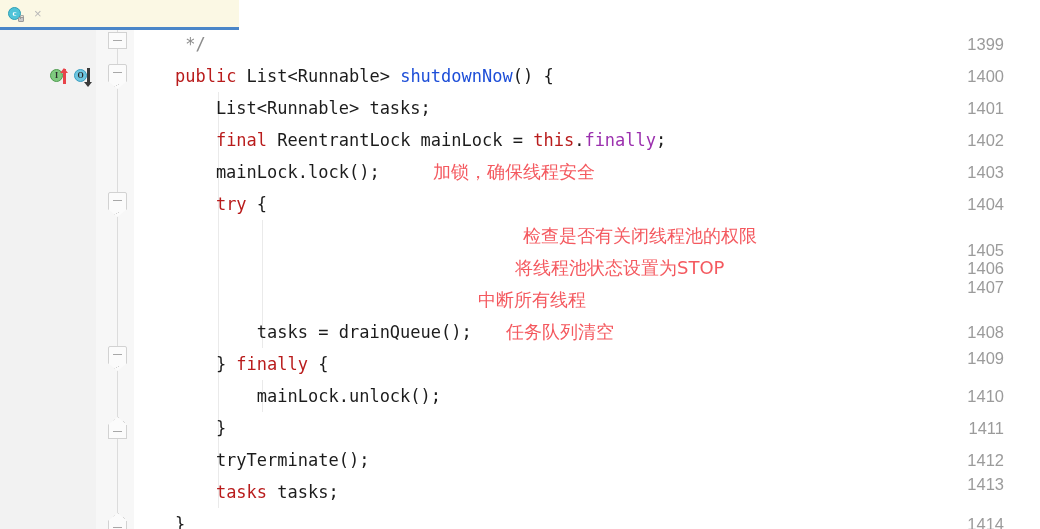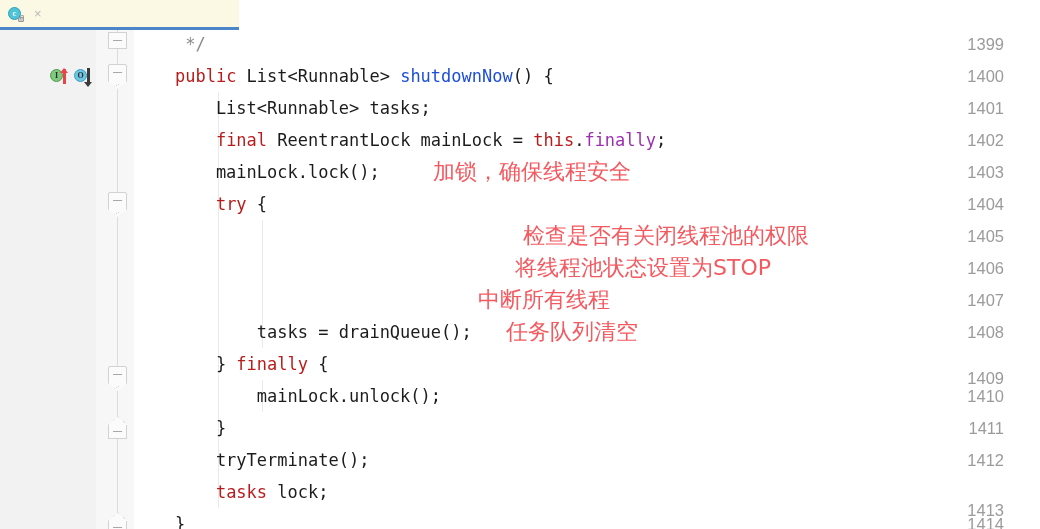--- a/index.html
+++ b/index.html
@@ -157,21 +157,21 @@
     color:#1c1c1c;
   }
   .kw{color:#b91c1c;}
   .mth{color:#1d4ed8;}
   .fld{color:#9b2fae;}
   .stat{color:#8a2fb8;font-style:italic;}
   .cmt{color:#8c8c8c;}
   .note{
     color:#f4595f;
     font-family:"DejaVu Sans","Liberation Sans",sans-serif;
-    font-size:22px;
+    font-size:18px;
   }
   .indent{
     position:absolute;top:0;width:1px;height:32px;background:#eaeaea;
   }
 </style>
 </head>
 <body>
 
 <div class="ide">
 
@@ -248,21 +248,21 @@
           <div class="row" style="top: 382px;">
             <span class="indent" style="left: 84px;"></span>
             <div class="code"><span>        }</span></div>
           </div>
           <div class="row" style="top: 414px;">
             <span class="indent" style="left: 84px;"></span>
             <div class="code"><span>        tryTerminate();</span></div>
           </div>
           <div class="row" style="top: 446px;">
             <span class="indent" style="left: 84px;"></span>
-            <div class="code"><span>        </span><span class="kw">tasks</span><span> lock;</span></div>
+            <div class="code"><span>        </span><span class="kw">tasks</span><span> tasks;</span></div>
           </div>
           <div class="row" style="top: 478px;">
             <div class="code"><span>    }</span></div>
           </div>
         </div>
     </div>
     <div id="gutterrows">
         <div class="row" style="top: -2px;">
           <div class="lineno">1399</div>
           <div class="fold fold-square" style="top: 4px;">
@@ -301,33 +301,33 @@
         </div>
         <div class="row" style="top: 158px;">
           <div class="lineno">1404</div>
           <div class="fold fold-down" style="top: 4px;">
             <div class="shape">
               <span class="bar"></span>
             </div>
             <div class="tipd"></div>
           </div>
         </div>
-        <div class="row" style="top: 190px;">
+        <div class="row" style="top: 204px;">
           <div class="lineno">1405</div>
         </div>
         <div class="row" style="top: 222px;">
           <div class="lineno">1406</div>
         </div>
-        <div class="row" style="top: 254px;">
+        <div class="row" style="top: 241px;">
           <div class="lineno">1407</div>
         </div>
         <div class="row" style="top: 286px;">
           <div class="lineno">1408</div>
         </div>
-        <div class="row" style="top: 332px;">
+        <div class="row" style="top: 312px;">
           <div class="lineno">1409</div>
           <div class="fold fold-down" style="top: 4px;">
             <div class="shape">
               <span class="bar"></span>
             </div>
             <div class="tipd"></div>
           </div>
         </div>
         <div class="row" style="top: 350px;">
           <div class="lineno">1410</div>
@@ -340,21 +340,21 @@
               <div class="tri-fill"></div>
             </div>
             <div class="capbox">
               <span class="bar"></span>
             </div>
           </div>
         </div>
         <div class="row" style="top: 414px;">
           <div class="lineno">1412</div>
         </div>
-        <div class="row" style="top: 464px;">
+        <div class="row" style="top: 438px;">
           <div class="lineno">1413</div>
         </div>
         <div class="row" style="top: 478px;">
           <div class="lineno">1414</div>
           <div class="fold fold-up" style="top: 5px;">
             <div class="tri">
               <div class="tri-in"></div>
               <div class="tri-fill"></div>
             </div>
             <div class="capbox">

